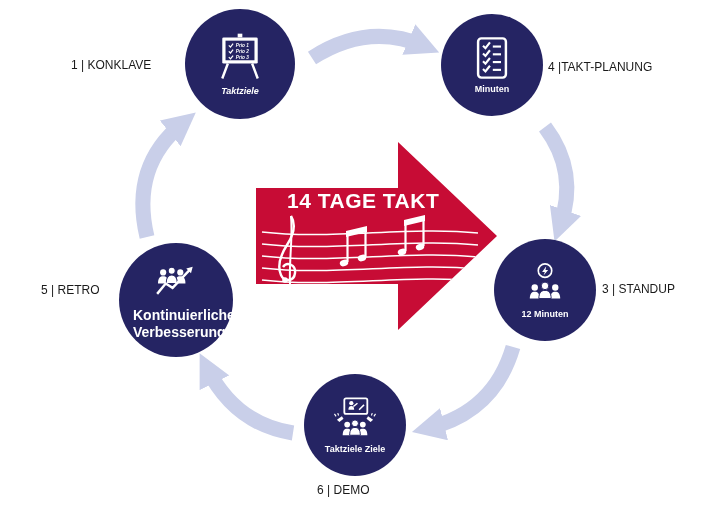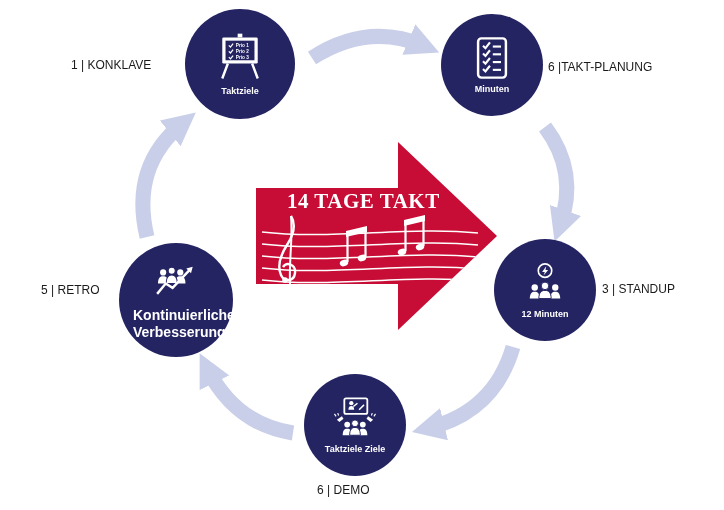--- a/index.html
+++ b/index.html
@@ -11,22 +11,22 @@
   *{margin:0;padding:0;box-sizing:border-box;}
   body{font-family:"Liberation Sans",sans-serif;background:#fff;}
   .canvas{position:relative;width:724px;height:510px;background:#fff;overflow:hidden;}
   .layer{position:absolute;left:0;top:0;}
   .stage-circle{position:absolute;border-radius:50%;background:var(--circle,#252463);
     display:flex;flex-direction:column;align-items:center;justify-content:center;gap:4px;z-index:3;}
   .stage-caption{color:#fff;font-weight:bold;font-size:9px;text-align:center;line-height:1.2;max-width:88px;}
   .stage-caption.small{font-size:14px;max-width:86px;}
   .stage-label{position:absolute;font-size:12px;color:var(--text,#1a1a1a);white-space:nowrap;z-index:4;}
   .center-arrow-label{position:absolute;left:287px;top:189px;color:#fff;font-weight:bold;
-    font-size:21px;letter-spacing:.5px;z-index:3;font-family:Liberation Serif, serif;}
-  .c1{left:185px;top:9px;width:110px;height:110px;}
+    font-size:21px;letter-spacing:.5px;z-index:3;}
+  .c1{left:185px;top:9px;width:110px;height:110px;font-style:italic;}
   .c2{left:441px;top:14px;width:102px;height:102px;}
   .c3{left:494px;top:239px;width:102px;height:102px;}
   .c4{left:304px;top:374px;width:102px;height:102px;}
   .c5{left:119px;top:243px;width:114px;height:114px;}
   .lbl1{left:71px;top:58px;}
   .lbl2{left:548px;top:60px;}
   .lbl3{left:602px;top:282px;}
   .lbl4{left:317px;top:483px;}
   .lbl5{left:41px;top:283px;}
 </style>
@@ -111,21 +111,21 @@
         <path d="M11,20.5 l3,3 l5.5,-7"></path>
           <path d="M23,21.5 h10"></path>
         <path d="M11,30 l3,3 l5.5,-7"></path>
           <path d="M23,31 h10"></path>
         <path d="M11,39.5 l3,3 l5.5,-7"></path>
           <path d="M23,40.5 h10"></path>
       </g>
     </svg>
     <div class="stage-caption">Minuten</div>
   </div>
-  <div class="stage-label lbl2">6 |TAKT-PLANUNG</div>
+  <div class="stage-label lbl2">4 |TAKT-PLANUNG</div>
 
   <div class="stage-circle c3">
     <svg width="46" height="44" viewBox="0 0 56 52">
       <circle cx="28" cy="11" r="8.2" stroke="#fff" stroke-width="2" fill="none"></circle>
       <polygon points="29.5,5.5 24.5,12.5 27.8,12.5 26.2,17 31.8,10.2 28.6,10.2" fill="#fff"></polygon>
       <g fill="#fff">
         <circle cx="15.5" cy="31.5" r="3.9"></circle>
         <path d="M9.5,45 C9.5,38.5 12,36.5 15.5,36.5 C19,36.5 21.5,38.5 21.5,45 Z"></path>
         <circle cx="40.5" cy="31.5" r="3.9"></circle>
         <path d="M34.5,45 C34.5,38.5 37,36.5 40.5,36.5 C44,36.5 46.5,38.5 46.5,45 Z"></path>

